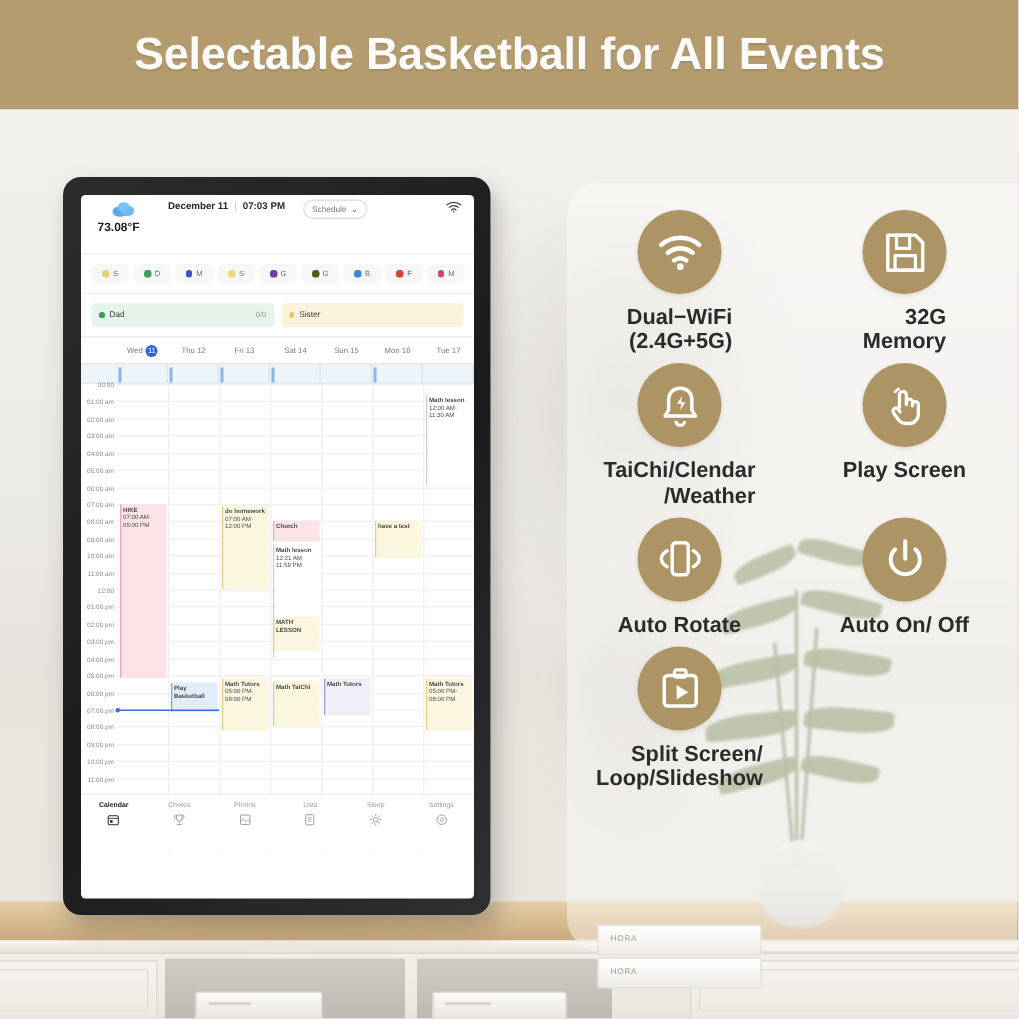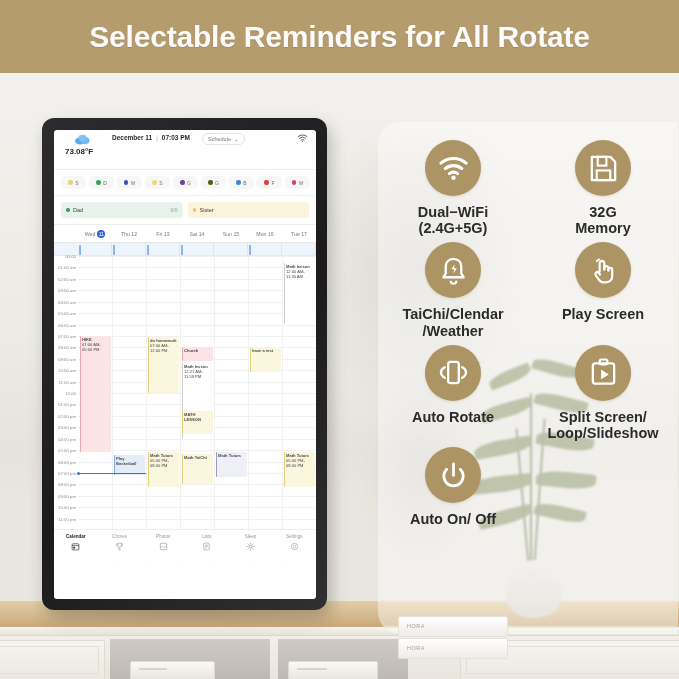--- a/index.html
+++ b/index.html
@@ -233,42 +233,42 @@
     padding: 0 4px;
   }
   .feature-badge {
     width: 56px; height: 56px; border-radius: 50%;
     background: #ac9464;
     display: flex; align-items: center; justify-content: center;
     box-shadow: 0 1px 3px rgba(120,100,60,0.20);
   }
   .feature-badge svg { width: 31px; height: 31px; }
   .feature-label {
-    margin-top: 8px; text-align: center; color: #2b2b2b;
+    margin-top: 8px; text-align: right; color: #2b2b2b;
     font-size: 14.5px; font-weight: bold; line-height: 1.12;
     white-space: pre-line;
   }
 
   
   #box-stack { position: absolute; left: 398px; top: 543px; width: 110px; height: 48px; }
   .paper-box {
     position: absolute; left: 0; width: 110px; height: 21px;
     background: linear-gradient(180deg,#ffffff,#eeece8);
     border: 1px solid #e4e1db; border-radius: 2px;
   }
   .box-brand {
     position: absolute; left: 8px; top: 6px;
     font-size: 5.5px; color: #a6a198; letter-spacing: 0.5px;
   }
 </style>
 </head>
 <body>
 
 <div id="header-banner">
-  <div id="header-title">Selectable Reminders for All Rotate</div>
+  <div id="header-title">Selectable Basketball for All Events</div>
 </div>
 
 <div id="room">
 
   <div id="wall-shadow-a"></div>
   <div id="wall-shadow-b"></div>
 
   <div id="credenza">
     <div id="credenza-top"></div>
     <div id="credenza-lip"></div>
@@ -669,37 +669,37 @@
             <path d="M7 10.5c-2.5 1.4-4 3.3-4 5.5s1.5 4.1 4 5.5" fill="none" stroke="#fff" stroke-width="2.4" stroke-linecap="round"></path>
             <path d="M25 10.5c2.5 1.4 4 3.3 4 5.5s-1.5 4.1-4 5.5" fill="none" stroke="#fff" stroke-width="2.4" stroke-linecap="round"></path>
           </svg>
         </div>
         <div class="feature-label">Auto Rotate</div>
       </div>
 
       <div class="feature-cell">
         <div class="feature-badge">
           <svg viewBox="0 0 32 32">
+            <path d="M9 9.5a10 10 0 1 0 14 0" fill="none" stroke="#fff" stroke-width="2.8" stroke-linecap="round"></path>
+            <line x1="16" y1="4" x2="16" y2="16" stroke="#fff" stroke-width="2.8" stroke-linecap="round"></line>
+          </svg>
+        </div>
+        <div class="feature-label">Auto On/ Off</div>
+      </div>
+
+      <div class="feature-cell">
+        <div class="feature-badge">
+          <svg viewBox="0 0 32 32">
             <rect x="5" y="6.5" width="22" height="21" rx="2.5" fill="none" stroke="#fff" stroke-width="2.4"></rect>
             <rect x="12" y="2.6" width="8" height="5" rx="1.6" fill="none" stroke="#fff" stroke-width="2.2"></rect>
             <path d="M13.5 13l8 5-8 5z" fill="#fff"></path>
           </svg>
         </div>
         <div class="feature-label">Split Screen/
 Loop/Slideshow</div>
-      </div>
-
-      <div class="feature-cell">
-        <div class="feature-badge">
-          <svg viewBox="0 0 32 32">
-            <path d="M9 9.5a10 10 0 1 0 14 0" fill="none" stroke="#fff" stroke-width="2.8" stroke-linecap="round"></path>
-            <line x1="16" y1="4" x2="16" y2="16" stroke="#fff" stroke-width="2.8" stroke-linecap="round"></line>
-          </svg>
-        </div>
-        <div class="feature-label">Auto On/ Off</div>
       </div>
 
     </div>
   </div>
 
   <div id="box-stack">
     <div class="paper-box" style="top:0;">
       <span class="box-brand">HORA</span>
     </div>
     <div class="paper-box" style="top:22px;">

